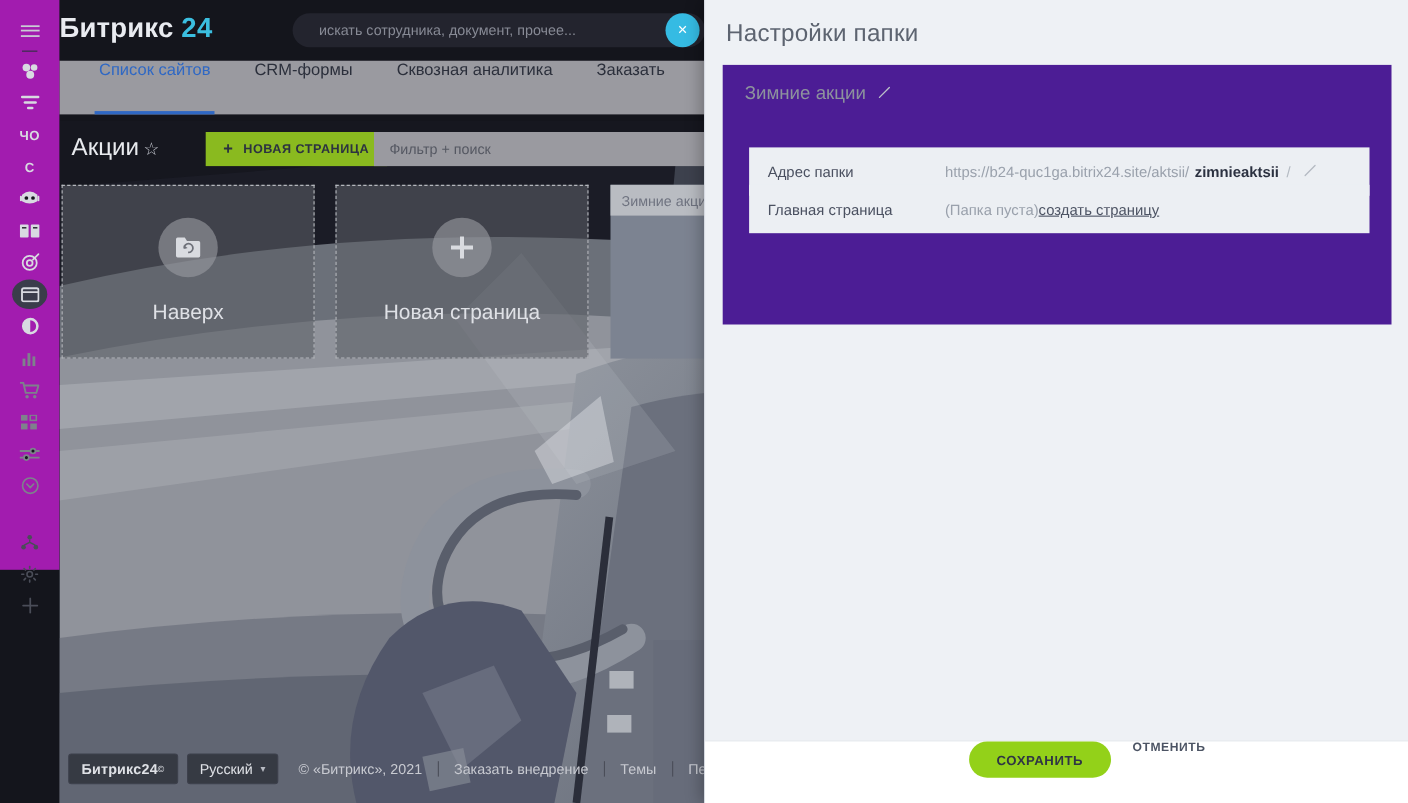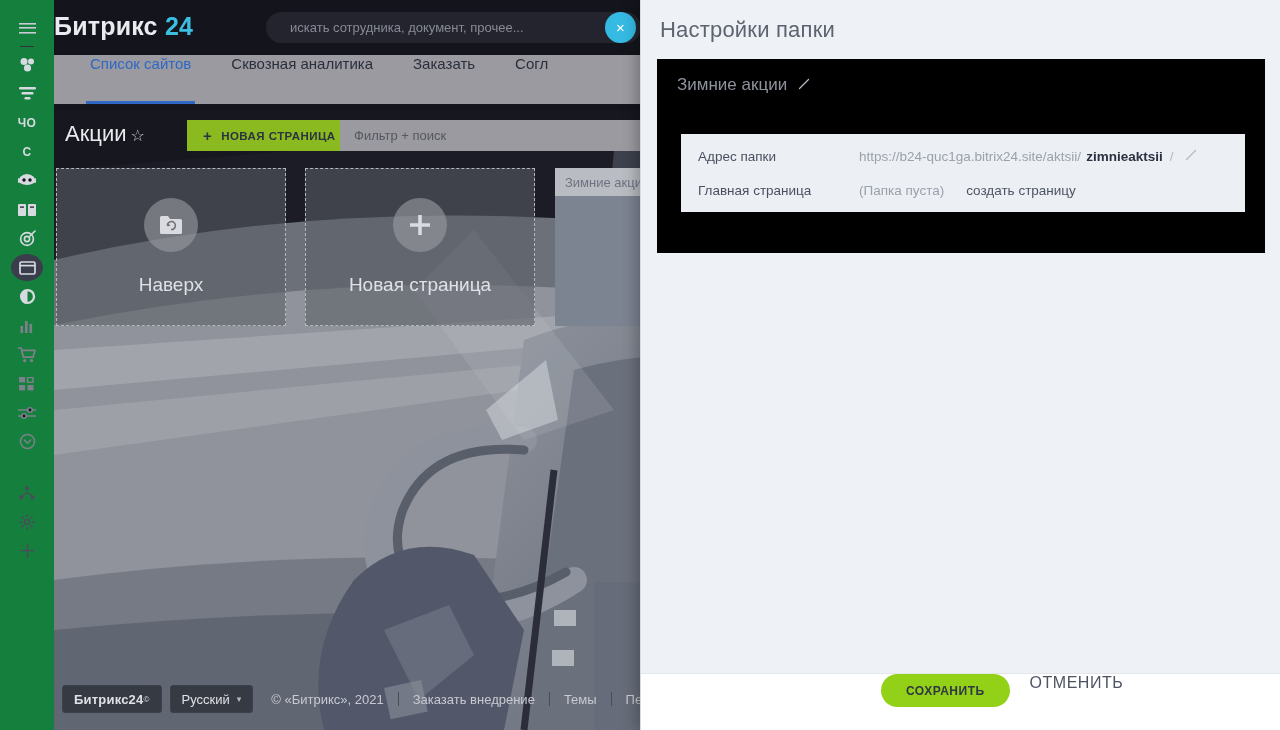--- a/index.html
+++ b/index.html
@@ -22,22 +22,22 @@
     position: absolute; left: 54px; top: 110px; right: 0; bottom: 0;
     overflow: hidden;
     background:
       radial-gradient(1100px 520px at 62% 118%, #5c1830 0%, #39102a 26%, #1b1a26 55%, #14151c 78%),
       #14151c;
   }
   .hero svg { position: absolute; left: 0; top: 0; }
 
   
   .rail {
-    position: absolute; left: 0; top: 0; width: 54px; height: 730px;
-    background: #15803d;
+    position: absolute; left: 0; top: 0; width: 54px; height: 518px;
+    background: #a21caf;
     z-index: 6;
   }
   .rail .rail-hamb {
     position: absolute; left: 0; top: 14px; width: 54px; height: 28px;
     display: flex; align-items: center; justify-content: center;
   }
   .rail-hamb span {
     display: block; width: 17px; height: 11px;
     background:
       linear-gradient(#c9ccd4,#c9ccd4) 0 0/17px 1.6px no-repeat,
@@ -180,22 +180,22 @@
     position: absolute; left: 640px; top: 0; width: 640px; height: 730px;
     background: #eef1f5; z-index: 20;
     box-shadow: -3px 0 14px rgba(0,0,0,.28);
     border-left: 1px solid #d6dae1;
   }
   .slider-title {
     position: absolute; left: 19px; top: 17px;
     font-size: 22px; color: #5d6470; letter-spacing: .2px;
   }
   .panel-card {
-    position: absolute; left: 16px; top: 59px; width: 608px; height: 194px;
-    background: #000000;
+    position: absolute; left: 16px; top: 59px; width: 608px; height: 236px;
+    background: #4c1d95;
   }
   .panel-sub {
     position: absolute; left: 20px; top: 16px;
     font-size: 17px; color: #8d939d; display: flex; align-items: center; gap: 11px;
   }
   .pencil { color: #bcc2ca; }
   .field-row {
     position: absolute; left: 24px; width: 564px; height: 44px;
     background: #eceff3; display: flex; align-items: center;
   }
@@ -204,36 +204,36 @@
   .f-label {
     width: 178px; padding-left: 17px;
     font-size: 13.5px; color: #4a5060; white-space: nowrap;
   }
   .f-value { font-size: 13.5px; display: flex; align-items: center; gap: 0; }
   .v-muted { color: #9aa1ac; }
   .v-strong { color: #2b3140; font-weight: bold; margin-left: 5px; }
   .v-slash { color: #b4bac2; margin-left: 7px; }
   .v-pencil { color: #b4bac2; margin-left: 12px; }
   .v-link {
-    color: #4d5464; margin-left: 22px;
+    color: #4d5464; text-decoration: underline; margin-left: 0;
   }
 
   .slider-footer {
     position: absolute; left: 0; bottom: 0; width: 640px; height: 57px;
     background: #fff; border-top: 1px solid #e2e6eb;
     display: flex; align-items: flex-start; padding-left: 240px; gap: 20px;
   }
   .btn-save {
     height: 33px; padding: 0 25px; border-radius: 17px;
     background: #93d119; color: #2f3644;
     font-size: 12px; font-weight: bold; letter-spacing: .5px;
     display: flex; align-items: center;
   }
   .btn-cancel {
-    font-size: 16px; font-weight: normal; letter-spacing: .5px; color: #4c5464;
+    font-size: 11px; font-weight: bold; letter-spacing: .5px; color: #4c5464;
   }
 </style>
 </head>
 <body>
 
 <div class="screen">
 
   <div class="app">
 
     <div class="hero">
@@ -444,20 +444,23 @@
         <span>×</span>
       </div>
     </div>
 
     <div class="tabstrip">
       <div class="tabs">
         <div class="tab sel">
             <span>Список сайтов</span>
           </div>
         <div class="tab">
+            <span>CRM-формы</span>
+          </div>
+        <div class="tab">
             <span>Сквозная аналитика</span>
           </div>
         <div class="tab">
             <span>Заказать</span>
           </div>
         <div class="tab">
             <span>Согл</span>
           </div>
       </div>
     </div>

